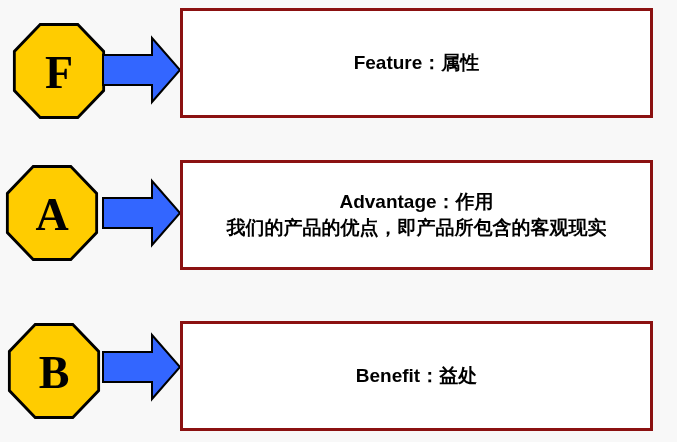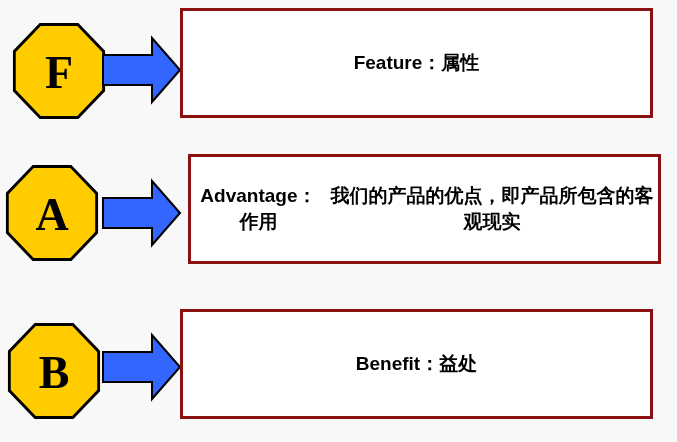--- a/index.html
+++ b/index.html
@@ -48,41 +48,41 @@
   }
   .infobox {
     position: absolute;
     left: 180px;
     width: 473px;
     height: 110px;
     box-sizing: border-box;
     background: #ffffff;
     border: 3px solid #8b1111;
     display: flex;
-    flex-direction: row;
+    flex-direction: column;
     align-items: center;
     justify-content: center;
     text-align: center;
     color: #000000;
     font-weight: bold;
     font-size: 19px;
     line-height: 26px;
   }
   
   .oct-1 { left: 12px; top: 22px; }
   .arr-1 { left: 102px; top: 35px; }
   .box-1 { top: 8px; }
   
   .oct-2 { left: 5px; top: 164px; }
   .arr-2 { left: 102px; top: 178px; }
-  .box-2 { top: 154px; margin-left: 8px; }
+  .box-2 { top: 160px; }
   
   .oct-3 { left: 7px; top: 322px; }
   .arr-3 { left: 102px; top: 332px; }
-  .box-3 { top: 309px; text-align: center; }
+  .box-3 { top: 321px; text-align: center; }
 </style>
 </head>
 <body>
 
 <div class="canvas">
 
   <div class="octagon oct-1">
     <svg viewBox="0 0 100 100" preserveAspectRatio="none">
       <polygon points="30,2.5 70,2.5 97.5,30 97.5,70 70,97.5 30,97.5 2.5,70 2.5,30" stroke-width="3" stroke="#000000" fill="#ffcc00"></polygon>
     </svg>

